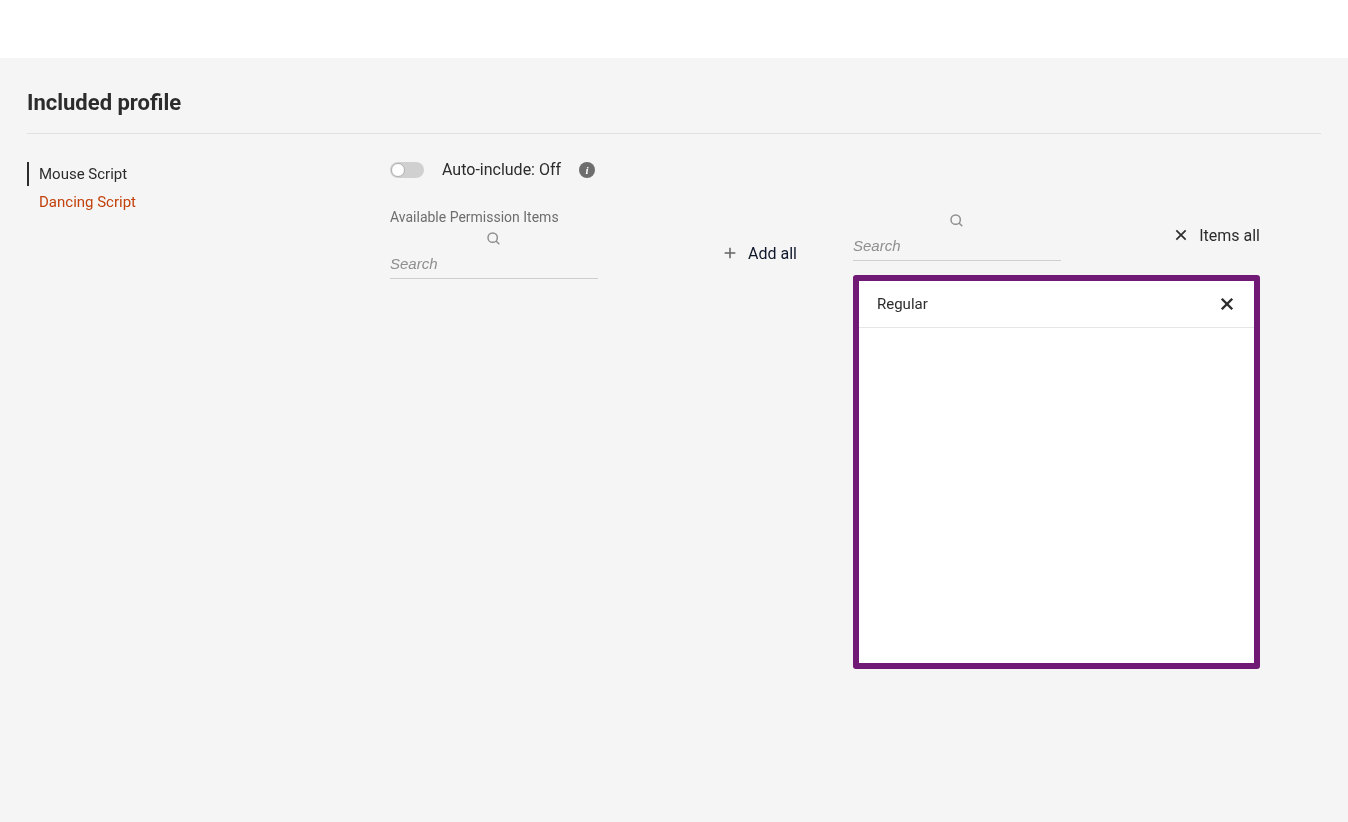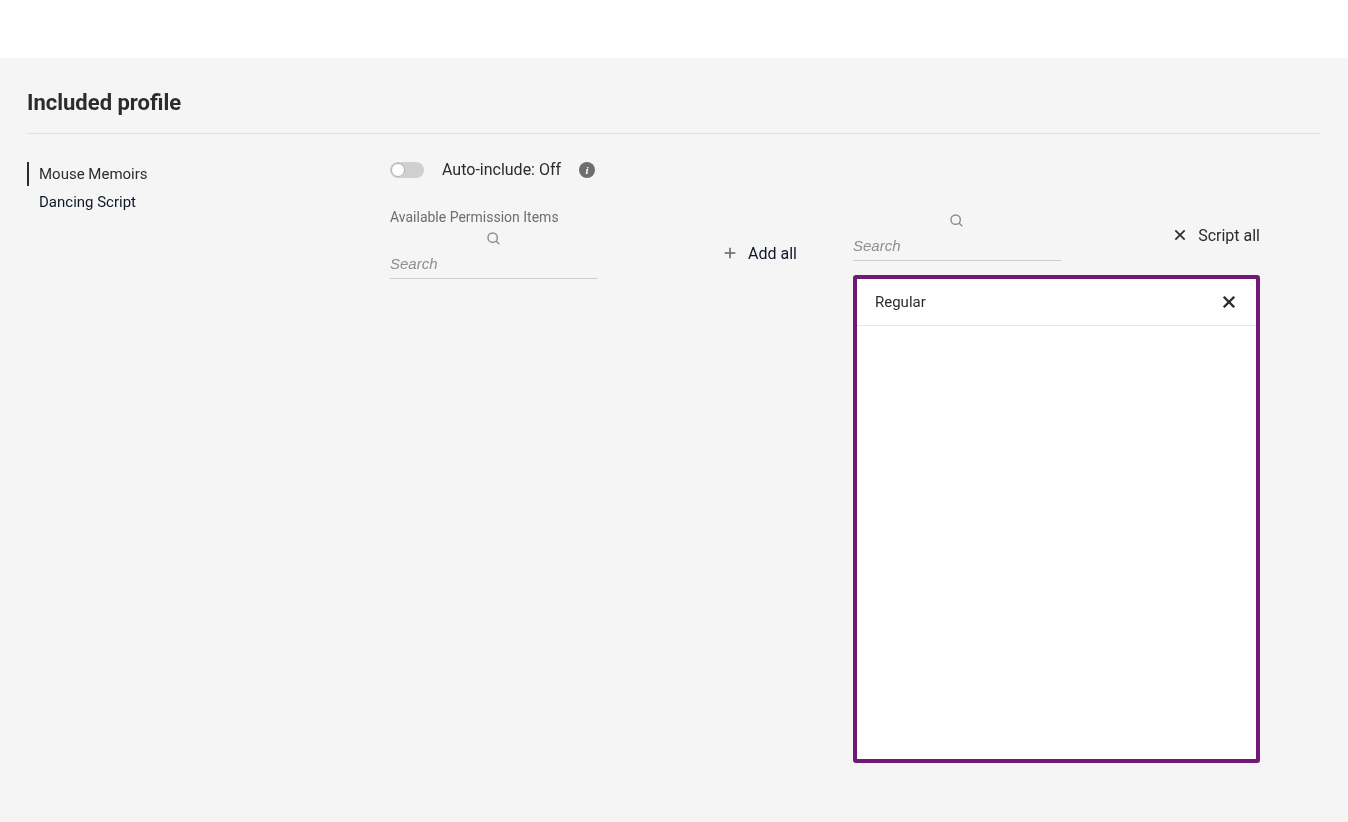--- a/index.html
+++ b/index.html
@@ -32,21 +32,21 @@
   }
   .sidebar {
     width: 360px;
     flex-shrink: 0;
     padding-left: 27px;
   }
   .sidebar-item {
     position: relative;
     padding: 5px 0 5px 12px;
     font-size: 15px;
-    color: #0f172a;
+    color: #c2410c;
     cursor: pointer;
   }
   .sidebar-item.active {
     font-weight: 400;
     color: #2c2c2c;
   }
   .sidebar-item.active::before {
     content: "";
     position: absolute;
     left: 0;
@@ -147,23 +147,23 @@
   .action-btn {
     display: flex;
     align-items: center;
     gap: 10px;
     color: #0f172a;
     font-size: 16px;
     cursor: pointer;
   }
   .action-btn.dark { color: #2c2c2c; }
   .list-box {
-    border: 4px solid #701a75;
+    border: 6px solid #701a75;
     background: #ffffff;
-    height: 488px;
+    height: 394px;
     border-radius: 3px;
     overflow: hidden;
   }
   .empty-msg {
     text-align: center;
     padding-top: 96px;
     color: #2c2c2c;
     font-size: 16px;
   }
   .list-item {
@@ -188,21 +188,21 @@
 
 <div class="page">
 
   <h1 class="page-title">Included profile</h1>
   <hr class="divider">
 
   <div class="content">
 
     <nav class="sidebar">
       <div class="sidebar-item active">
-        <span>Mouse Memoirs</span>
+        <span>Mouse Script</span>
       </div>
       <div class="sidebar-item">
         <span>Dancing Script</span>
       </div>
     </nav>
 
     <div class="main">
 
       <div class="toggle-row">
         <div class="toggle">
@@ -249,21 +249,21 @@
               </span>
               <input class="search-input" type="text" placeholder="Search" style="">
             </div>
             <div class="action-btn dark">
               <span>
                 <svg width="16" height="16" viewBox="0 0 24 24" fill="none" stroke="#2c2c2c" stroke-width="2.5">
                     <line x1="5" y1="5" x2="19" y2="19"></line>
                     <line x1="19" y1="5" x2="5" y2="19"></line>
                   </svg>
               </span>
-              <span>Script all</span>
+              <span>Items all</span>
             </div>
           </div>
           <div class="list-box">
             <div class="list-item">
               <span>Regular</span>
               <span class="remove-item">
                 <span>
                   <svg width="18" height="18" viewBox="0 0 24 24" fill="none" stroke="#2c2c2c" stroke-width="3.2">
                       <line x1="5" y1="5" x2="19" y2="19"></line>
                       <line x1="19" y1="5" x2="5" y2="19"></line>

